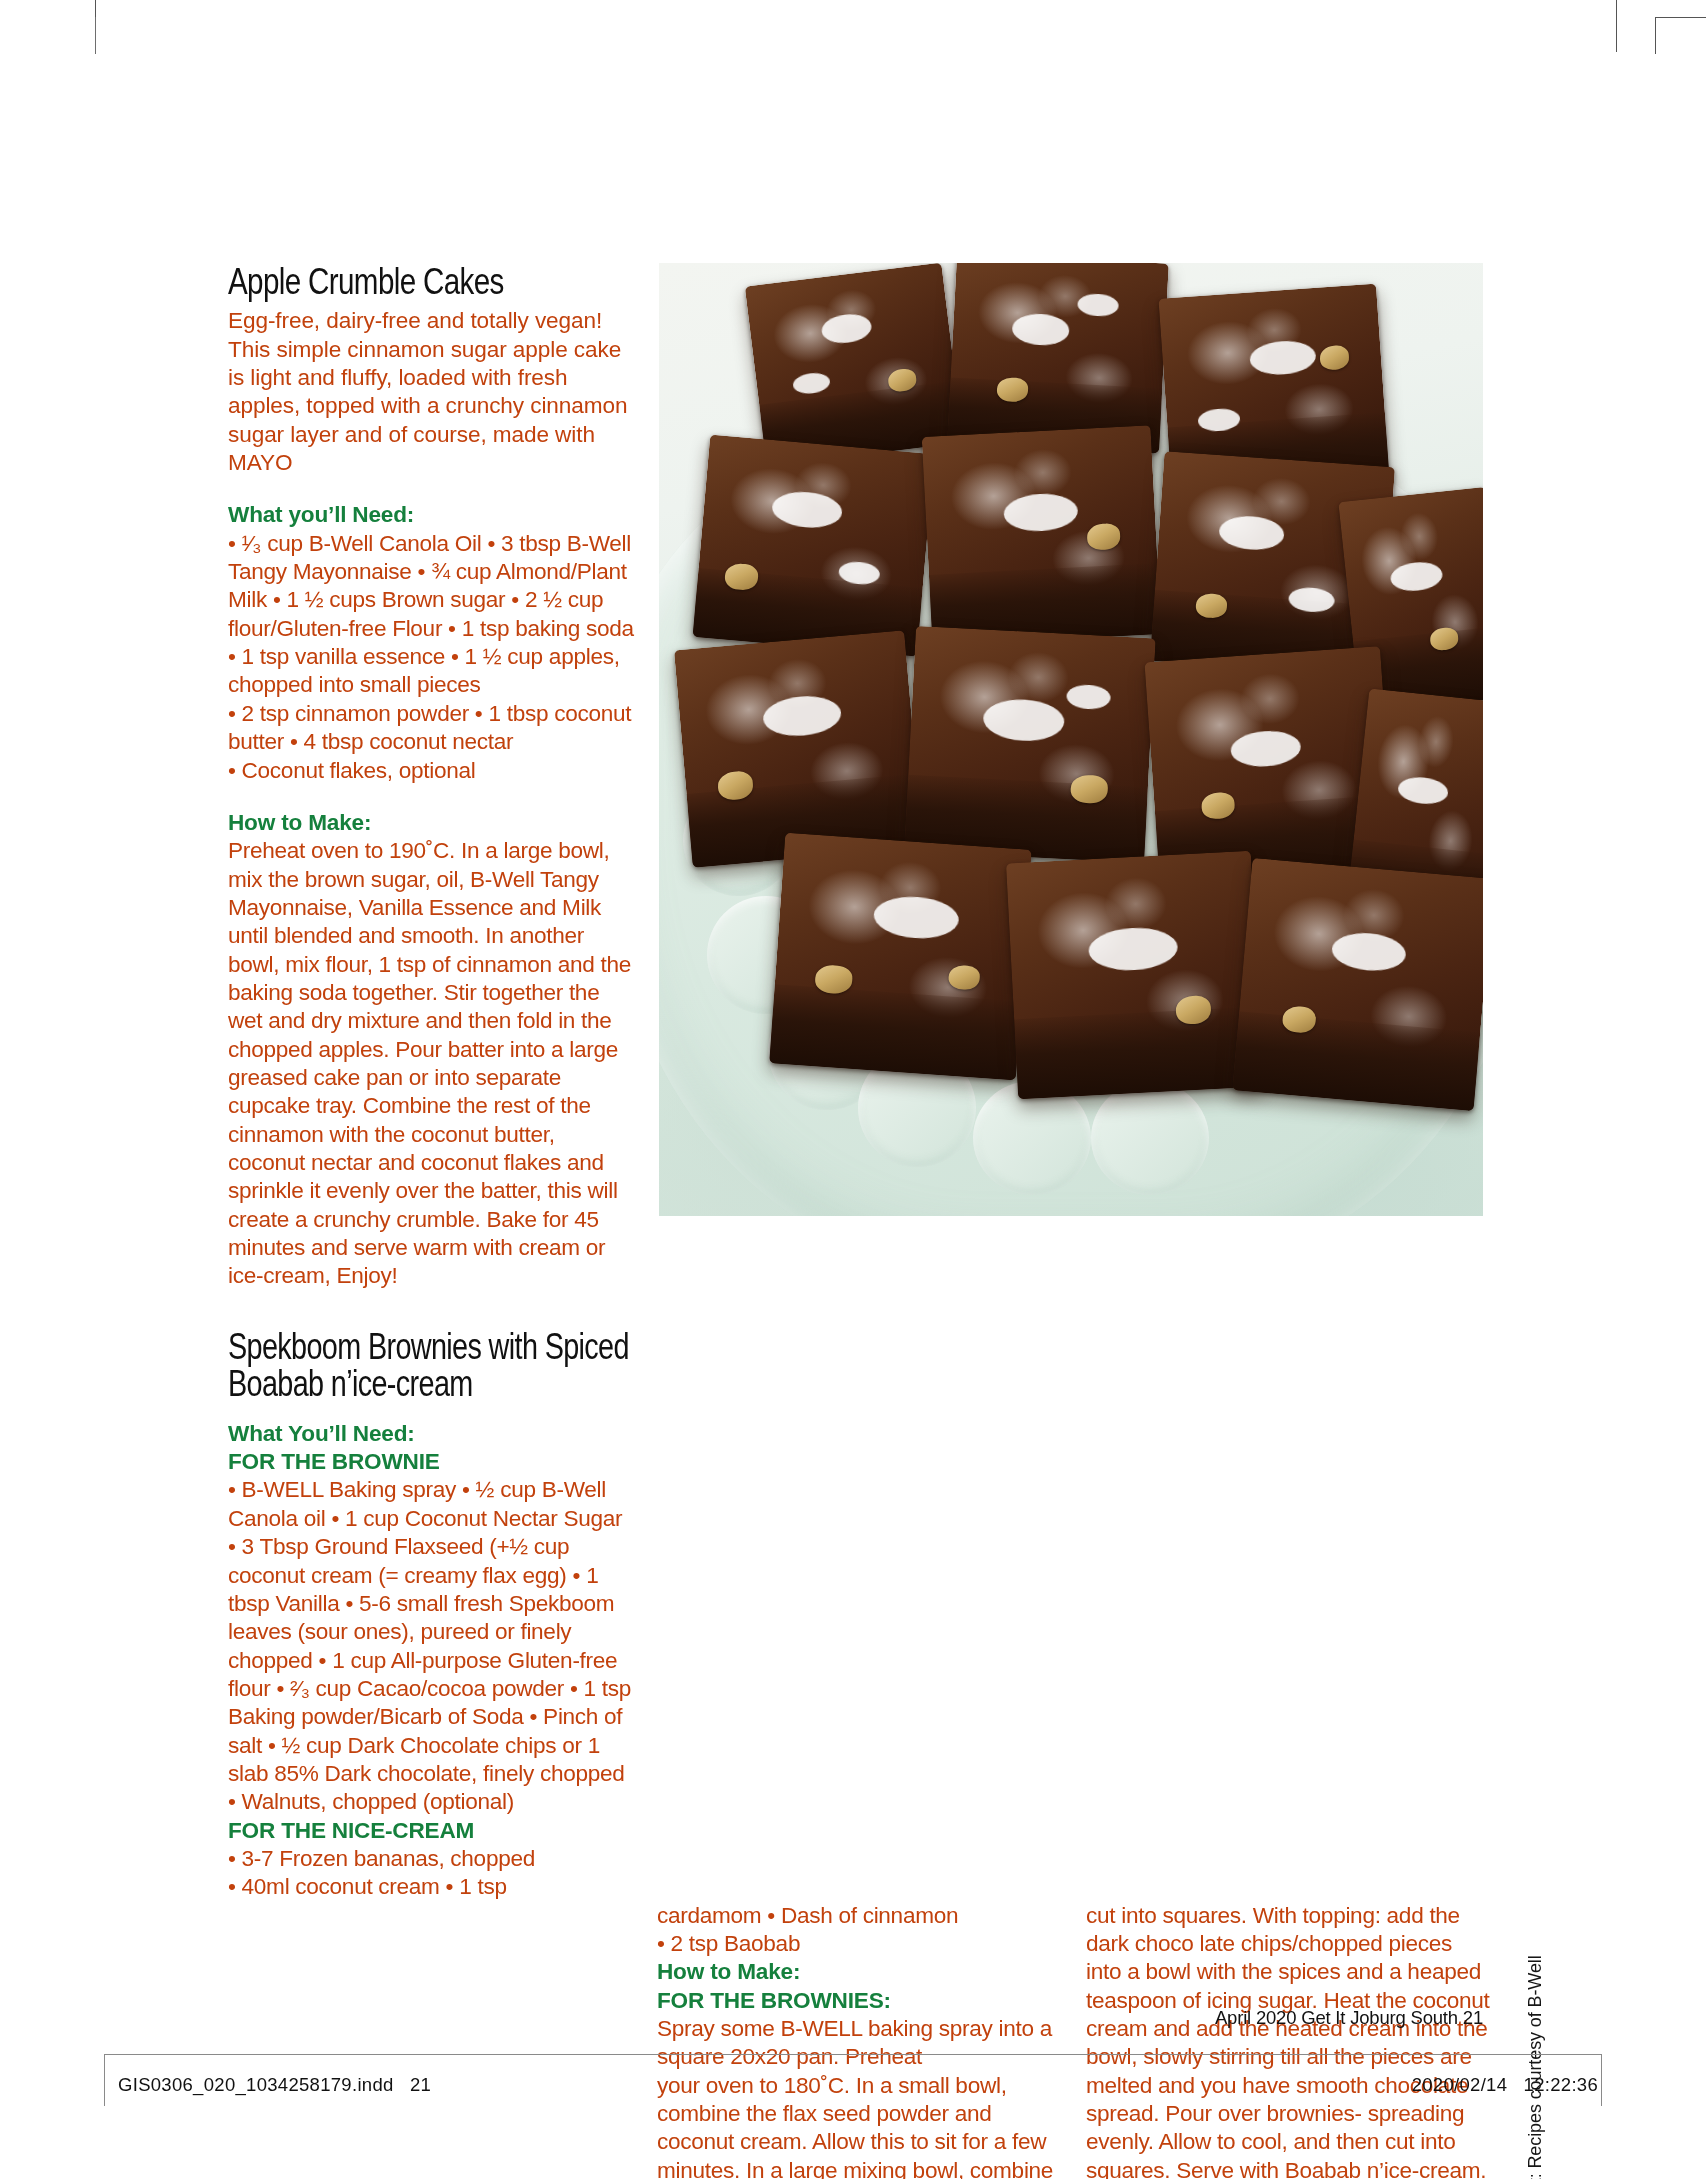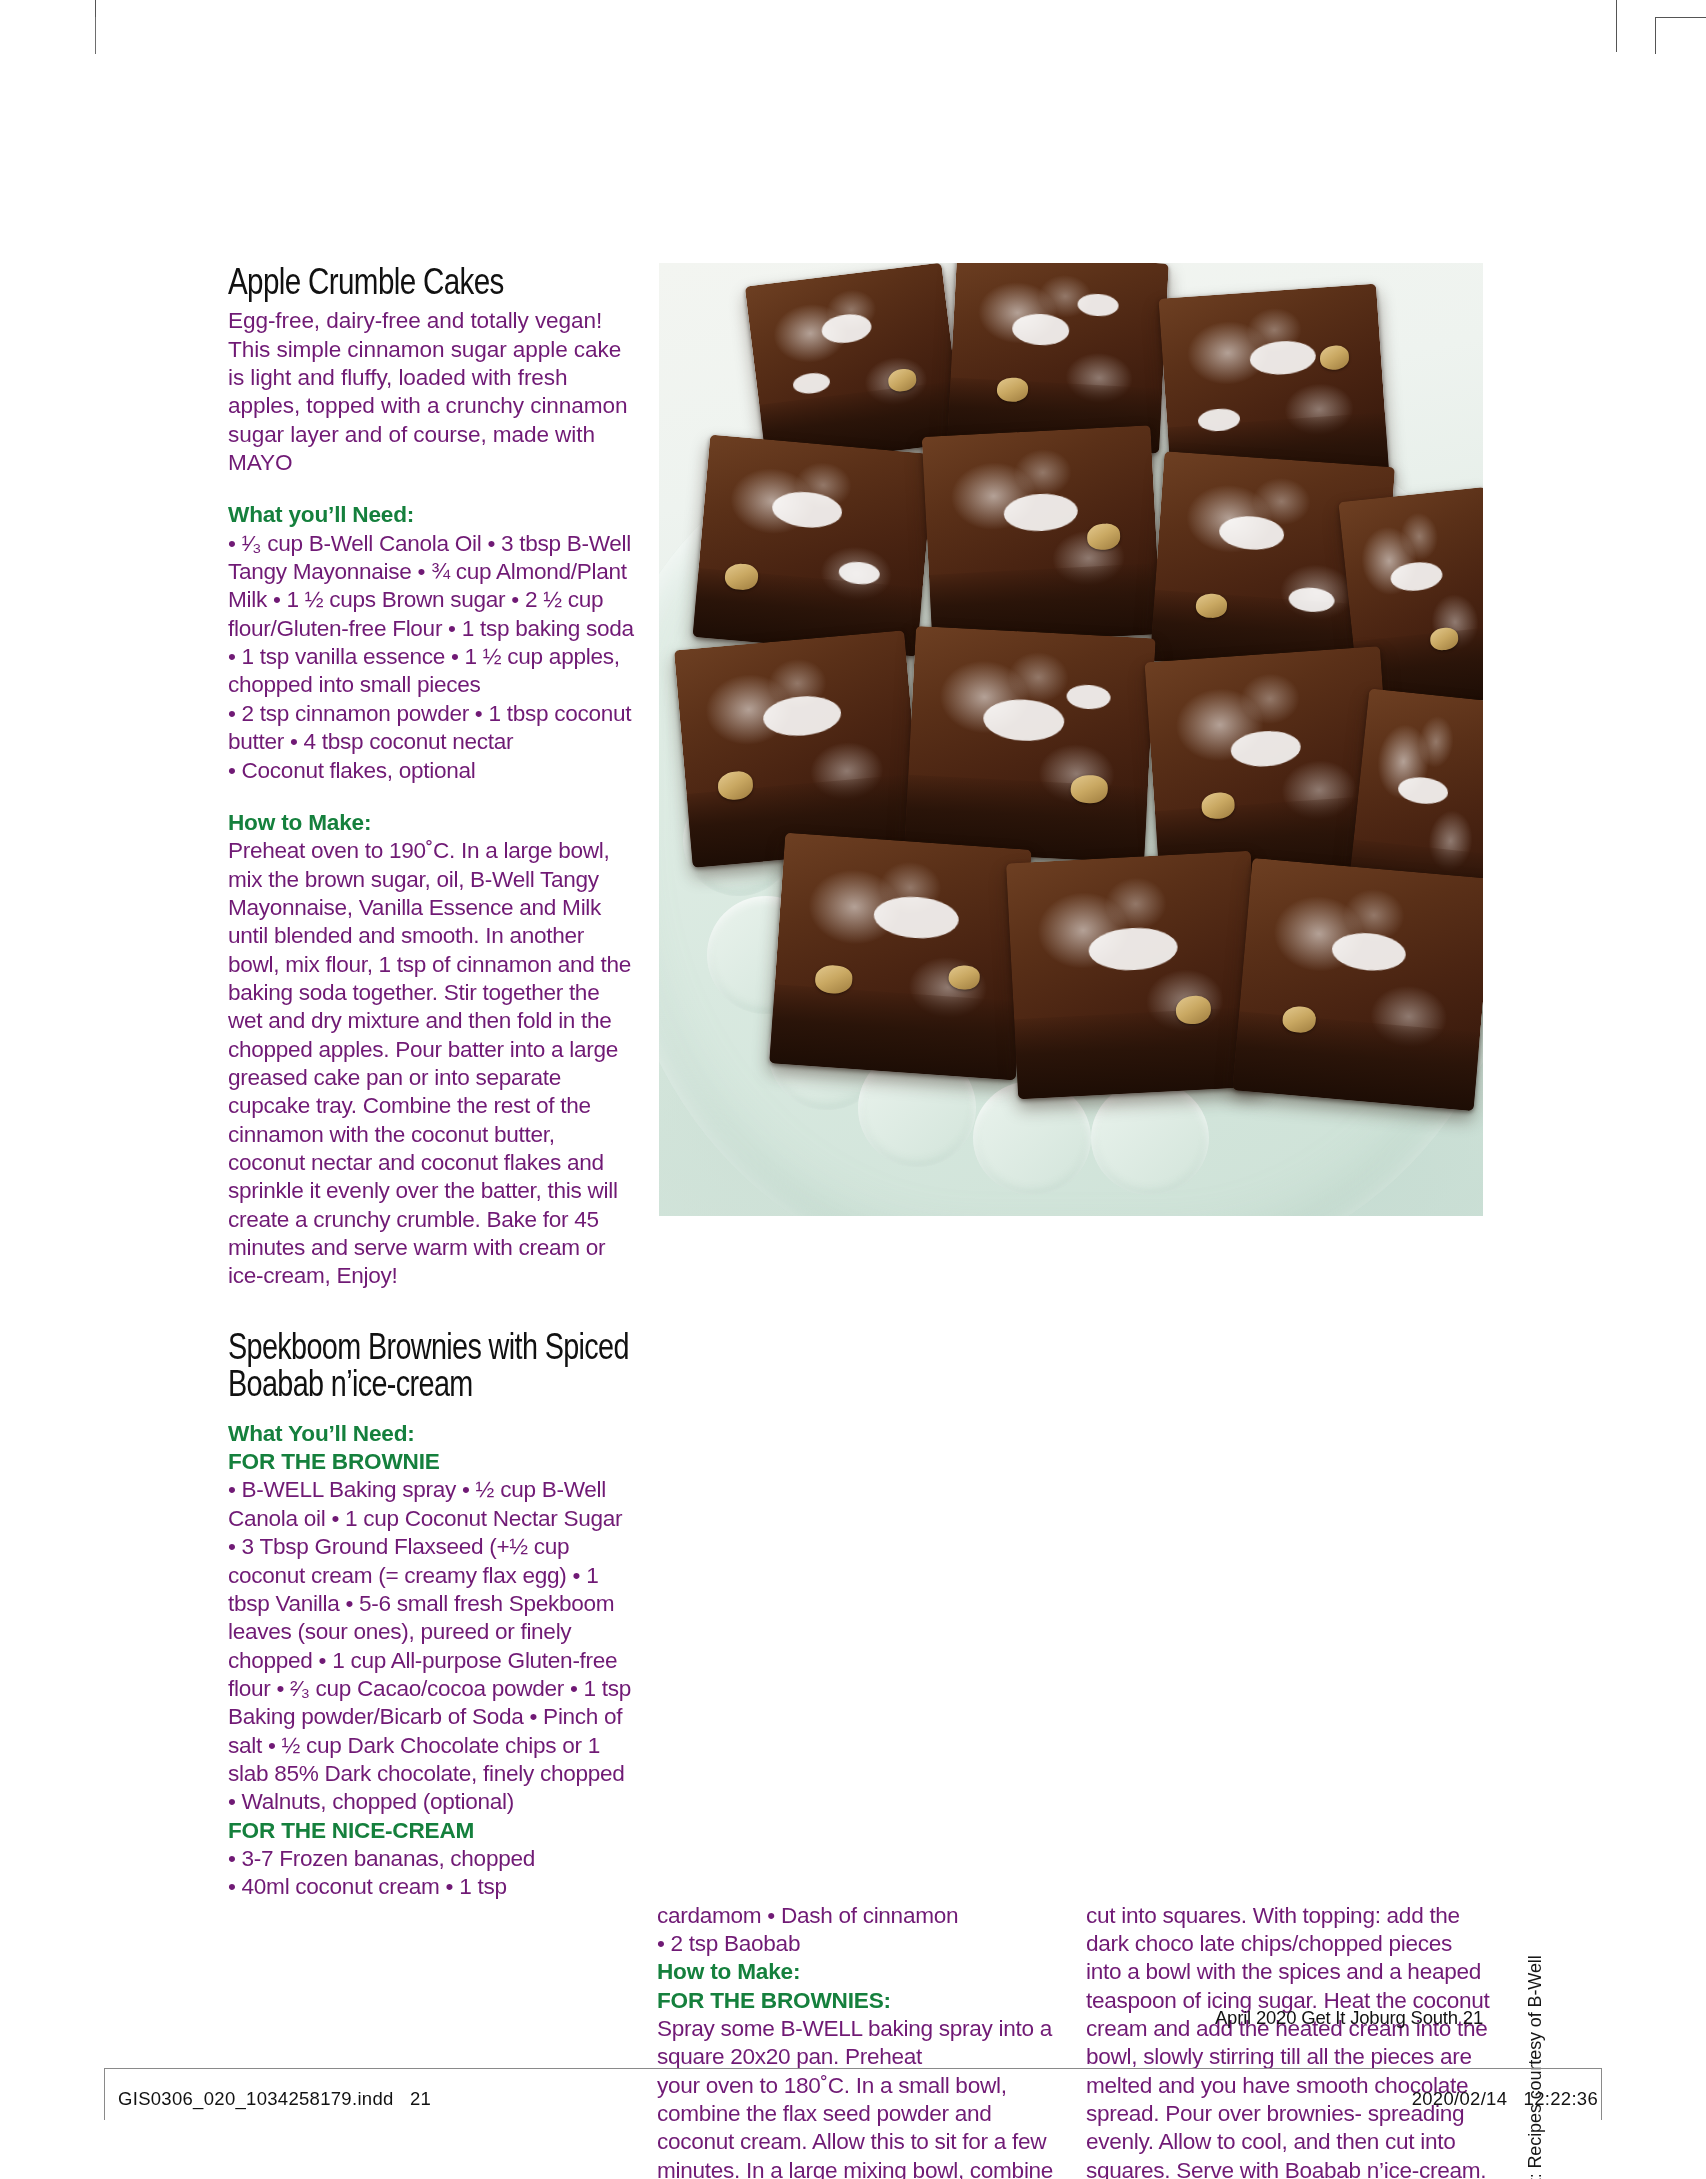--- a/index.html
+++ b/index.html
@@ -31,21 +31,21 @@
     position: absolute;
     background: #6e6e6e;
   }
 
   
   .prod-footer {
     position: absolute;
     left: 0;
     right: 0;
     bottom: 0;
-    height: 111px;
+    height: 125px;
   }
   .prod-rule {
     position: absolute;
     left: 104px;
     right: 104px;
     top: 0;
     height: 0.9px;
     background: #8a8a8a;
   }
   .prod-tick {
@@ -84,21 +84,21 @@
     margin: 0 0 5.5px 0;
     color: #111;
     transform: scaleX(0.80);
     transform-origin: left center;
     width: 125%;
   }
 
   .body-text {
     font-size: 22.6px;
     line-height: 1.255;
-    color: #701a75;
+    color: #c2410c;
     letter-spacing: -0.1px;
     margin: 0;
   }
   .body-text.tight { letter-spacing: -0.3px; }
 
   .sub-head {
     font-size: 22.6px;
     line-height: 1.255;
     font-weight: bold;
     color: #15803d;

